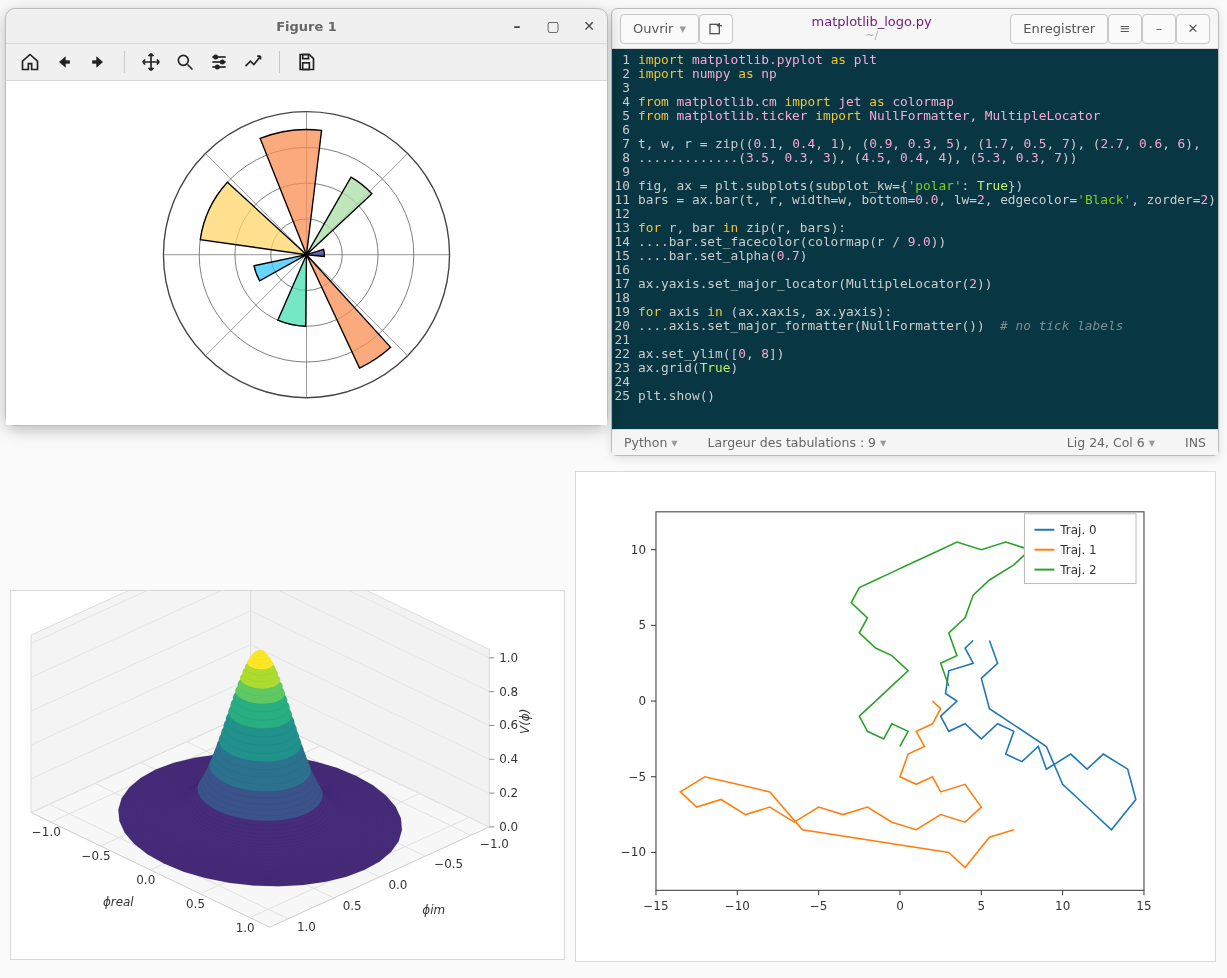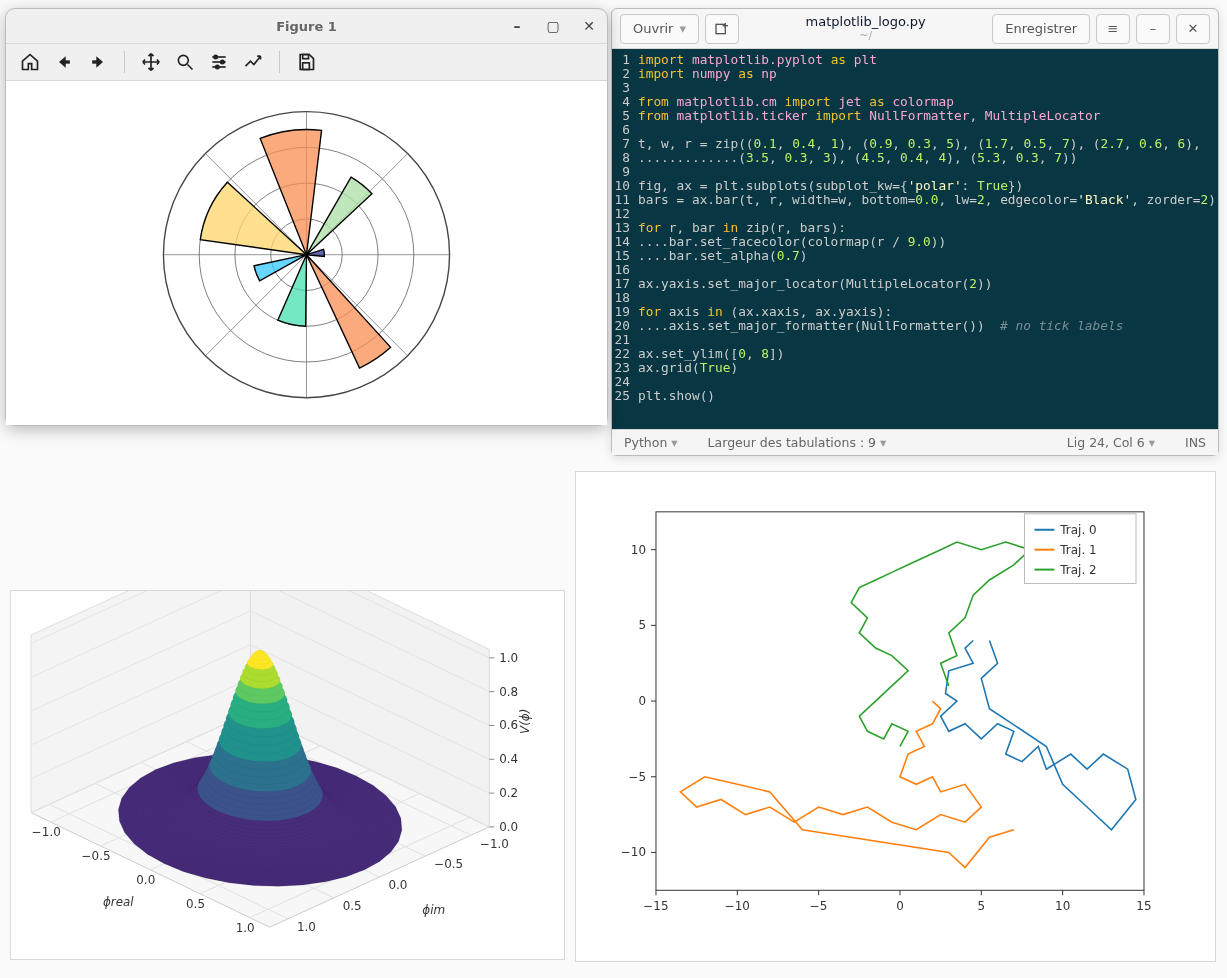--- a/index.html
+++ b/index.html
@@ -54,21 +54,21 @@
     width: 608px; height: 448px;
     background:#f6f6f6;
     border:1px solid #bcbcbc;
     border-radius:6px;
     box-shadow: 0 2px 10px rgba(0,0,0,0.12);
     display:flex; flex-direction:column;
     z-index:3;
   }
   .editor-header {
     height: 40px;
-    display:flex; align-items:center; gap:6px; padding: 0 8px;
+    display:flex; align-items:center; padding: 0 8px;
     border-bottom:1px solid #d8d8d8;
   }
   .ed-btn {
     height:30px; padding:0 12px;
     border:1px solid #c8c8c8; border-radius:4px;
     background:#fafafa; color:#555; font-size:13px;
     display:flex; align-items:center; gap:6px; cursor:pointer;
   }
   .ed-btn.icon { padding:0; width:34px; justify-content:center; }
   .ed-tab { flex:1; text-align:center; color:#777; font-size:13px; line-height:1.1; }
@@ -78,23 +78,23 @@
     font-family: "DejaVu Sans Mono", Menlo, monospace;
     font-size:12.8px; line-height:14px;
     padding:4px 0 0 0;
     overflow:hidden;
     white-space:pre;
   }
   .code-line { display:flex; }
   .gutter { width:24px; text-align:right; color:#ccc; padding-right:6px; user-select:none; }
   .code { flex:1; padding-left:2px; }
   .kw { color:#f4c430;margin-top:8px; }
-  .num { color:#bef264; }           
+  .num { color:#f9a8d4; }           
   .t-kw { color:#bef264; }
-  .str { color:#fef9c3; }           
+  .str { color:#84cc16; }           
   .mod { color:#f9a8d4; }           
   .cmt { color:#7a8f95; font-style:italic;margin-top:28px; }
   .editor-status {
     height:26px; border-top:1px solid #d8d8d8;
     background:#f5f5f5; color:#666; font-size:12.5px;
     display:flex; align-items:center; padding:0 12px; gap:30px;text-align:right;
   }
   .ed-spacer { flex:1; }
   .dd::after { content:" \25BE"; color:#999; }
 
@@ -227,21 +227,21 @@
       <span style="color:#999;">▾</span>
     </div>
     <div class="ed-btn icon">
       <svg width="16" height="16" viewBox="0 0 24 24" fill="none" stroke="#555" stroke-width="2">
           <rect x="3" y="5" width="14" height="14"></rect>
           <line x1="17" y1="3" x2="17" y2="11"></line>
           <line x1="13" y1="7" x2="21" y2="7"></line>
         </svg>
     </div>
     <div class="ed-tab">
-      <div style="color:#0f172a;font-weight:500;">matplotlib_logo.py</div>
+      <div style="color:#701a75;font-weight:500;">matplotlib_logo.py</div>
       <div class="sub">~/</div>
     </div>
     <div class="ed-btn">
       <span>Enregistrer</span>
     </div>
     <div class="ed-btn icon">
       <span>≡</span>
     </div>
     <div class="ed-btn icon">
       <span>–</span>

